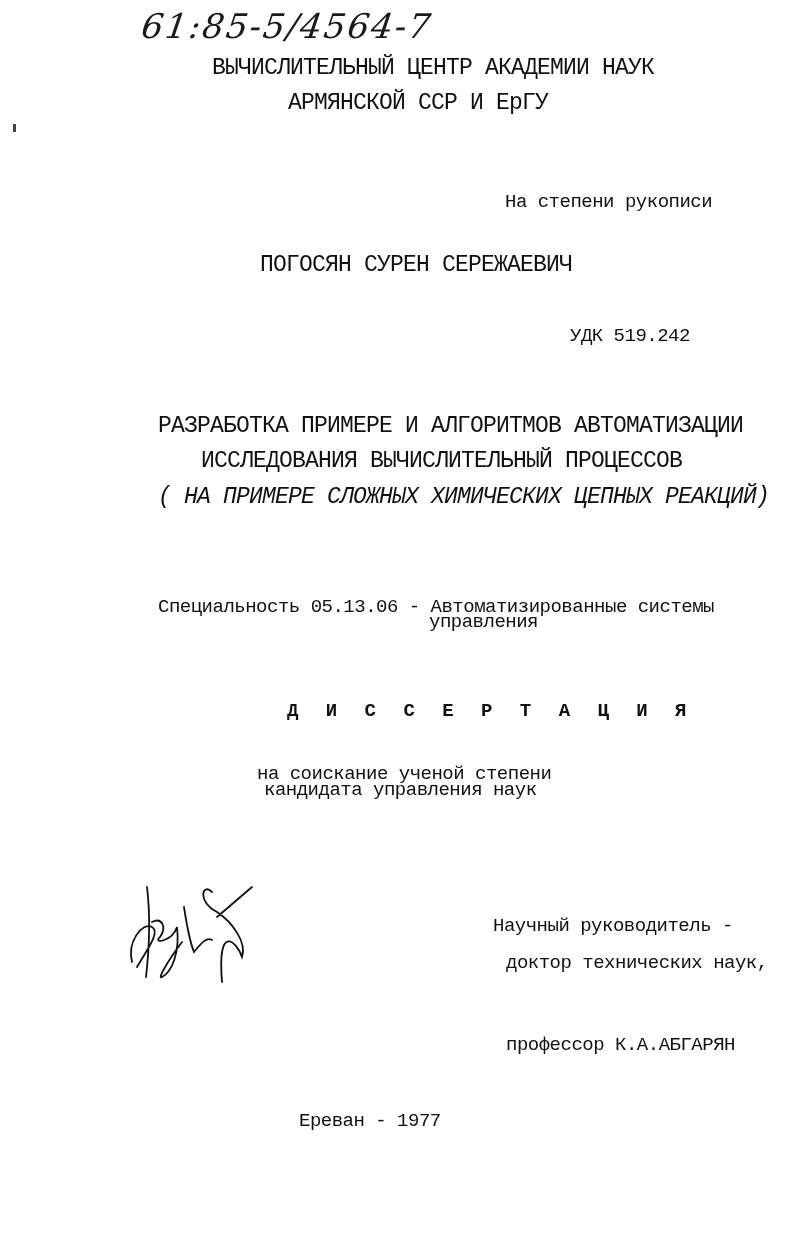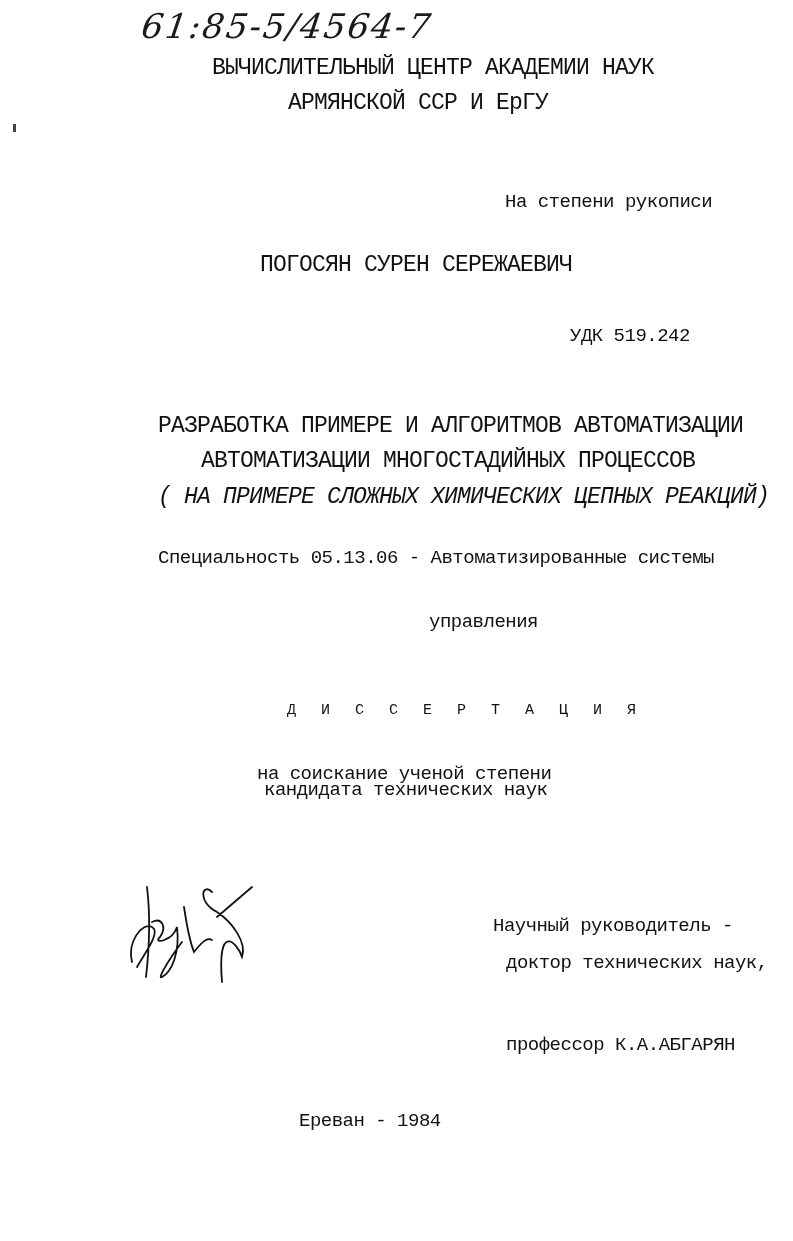--- a/index.html
+++ b/index.html
@@ -2,53 +2,53 @@
 <html><head>
   <meta charset="utf-8">
   <style>
     html, body { margin: 0; padding: 0; background: #ffffff; }
     body { width: 793px; height: 1241px; position: relative; overflow: hidden;
       font-family: "Liberation Mono", "DejaVu Sans Mono", monospace; color: #111; }
     .line { position: absolute; white-space: pre; font-size: 19px; line-height: 22px; letter-spacing: -0.5px; }
     .caps { font-size: 23px; letter-spacing: -0.8px; }
     .handwritten { position: absolute; left: 142px; top: 6px; font-family: "DejaVu Serif", serif;
       font-style: italic; font-size: 34px; letter-spacing: 2px; color: #1a1a1a; transform: skewX(-8deg); }
-    .spaced { letter-spacing: 8px; font-size: 15px; }
+    .spaced { letter-spacing: 8px; font-size: 19px; font-weight: bold; }
     .speck { position: absolute; background: #444; }
     .signature { position: absolute; left: 122px; top: 882px; width: 135px; height: 105px; }
   </style>
 </head>
 <body>
 
 <div class="handwritten">61:85-5/4564-7</div>
 
 <div class="line caps" style="left:212px; top:57px;">ВЫЧИСЛИТЕЛЬНЫЙ ЦЕНТР АКАДЕМИИ НАУК</div>
 <div class="line caps" style="left:288px; top:92px;">АРМЯНСКОЙ ССР И ЕрГУ</div>
 
 <div class="speck" style="left:13px; top:124px; width:3px; height:8px;"></div>
 
 <div class="line" style="left:505px; top:191px;">На степени рукописи</div>
 
 <div class="line caps" style="left:260px; top:254px;">ПОГОСЯН СУРЕН СЕРЕЖАЕВИЧ</div>
 
 <div class="line" style="left:547px; top:325px;margin-left:23px;">УДК 519.242</div>
 
 <div class="line caps" style="left:158px; top:415px;">РАЗРАБОТКА ПРИМЕРЕ И АЛГОРИТМОВ АВТОМАТИЗАЦИИ</div>
-<div class="line caps" style="left:201px; top:450px;">АВТОМАТИЗАЦИИ МНОГОСТАДИЙНЫХ ПРОЦЕССОВ</div>
+<div class="line caps" style="left:201px; top:450px;">ИССЛЕДОВАНИЯ ВЫЧИСЛИТЕЛЬНЫЙ ПРОЦЕССОВ</div>
 <div class="line caps" style="left:158px; top:486px;font-style:italic;">( НА ПРИМЕРЕ СЛОЖНЫХ ХИМИЧЕСКИХ ЦЕПНЫХ РЕАКЦИЙ)</div>
 
-<div class="line" style="left:158px; top:547px;font-family:Liberation Mono, monospace;">Специальность 05.13.06 - Автоматизированные системы</div>
+<div class="line" style="left:158px; top:596px;font-family:Liberation Mono, monospace;">Специальность 05.13.06 - Автоматизированные системы</div>
 <div class="line" style="left:429px; top:611px;">управления</div>
 
 <div class="line spaced" style="left:287px; top:700px;">Д И С С Е Р Т А Ц И Я</div>
 
 <div class="line" style="left:257px; top:743px;margin-top:20px;">на соискание ученой степени</div>
-<div class="line" style="left:264px; top:779px;">кандидата технических наук</div>
+<div class="line" style="left:264px; top:779px;">кандидата управления наук</div>
 
 <svg class="signature" viewBox="0 0 135 105">
   <path d="M10 80 C 5 60, 20 40, 30 45 C 40 50, 20 75, 15 85 M 25 5 C 28 30, 28 60, 24 95 M 30 40 C 40 35, 45 45, 38 55 C 30 62, 50 60, 55 45 C 58 70, 50 90, 40 95 C 35 98, 45 80, 60 60 M 62 25 C 65 45, 68 60, 72 70 C 80 60, 85 55, 90 58 M 90 10 C 80 0, 75 20, 95 30 C 110 40, 125 60, 120 75 C 115 60, 95 40, 100 100 M 95 35 L 130 5" fill="none" stroke="#111" stroke-width="1.8" stroke-linecap="round"></path>
 </svg>
 
 <div class="line" style="left:493px; top:915px;">Научный руководитель -</div>
 <div class="line" style="left:506px; top:952px;">доктор технических наук,</div>
 <div class="line" style="left:506px; top:988px;margin-top:46px;">профессор К.А.АБГАРЯН</div>
 
-<div class="line" style="left:299px; top:1110px;">Ереван - 1984</div>
+<div class="line" style="left:299px; top:1110px;">Ереван - 1977</div>
 
 </body></html>

